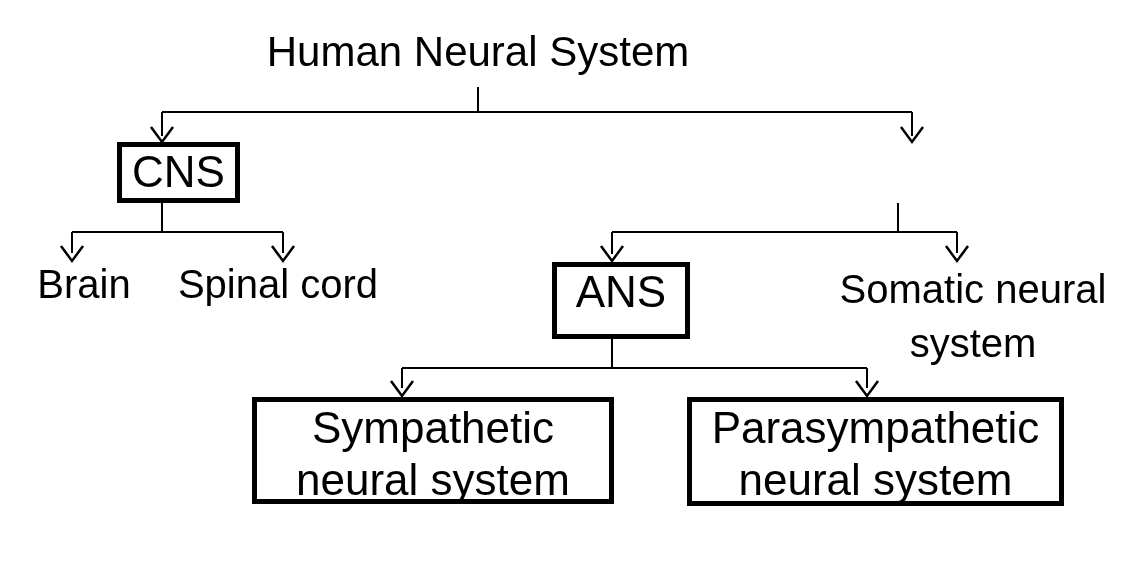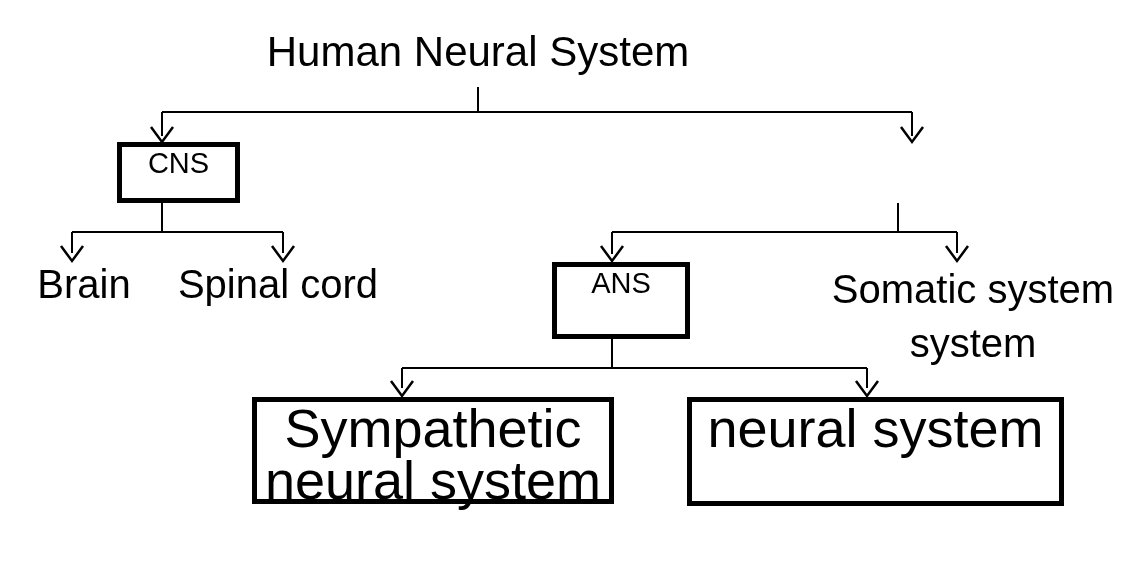--- a/index.html
+++ b/index.html
@@ -39,23 +39,23 @@
     text-align: center;
     white-space: nowrap;
     color: var(--text, #000000);
   }
   .boxed {
     border: 5px solid var(--box_border, #000000);
     background: var(--background, #ffffff);
     box-sizing: border-box;
   }
   .title-node    { font-size: 42px; }
-  .abbr-node     { font-size: 29px; }
+  .abbr-node     { font-size: 44px; }
   .label-node    { font-size: 40px; }
-  .twoline-node  { font-size: 54px; line-height: 52px; }
+  .twoline-node  { font-size: 44px; line-height: 52px; }
   .somatic-node  { font-size: 40px; line-height: 54px; }
 
   
   .n-root            { left: 178px; top: 28px;  width: 600px; height: 52px; }
   .n-cns             { left: 117px; top: 142px; width: 123px; height: 61px; }
   .n-pns             { left: 837px; top: 142px; width: 136px; height: 61px; }
   .n-ans             { left: 552px; top: 262px; width: 138px; height: 77px; }
   .n-brain           { left: 14px;   top: 262px; width: 140px; height: 52px; }
   .n-spinal          { left: 153px; top: 262px; width: 250px; height: 52px; }
   .n-somatic         { left: 813px; top: 262px; width: 320px; height: 108px; }
@@ -113,26 +113,27 @@
 
   <div class="node label-node n-spinal">
     <span>Spinal cord</span>
   </div>
 
   <div class="node boxed abbr-node n-ans">
     <span>ANS</span>
   </div>
 
   <div class="node somatic-node n-somatic">
-    <span>Somatic system</span>
+    <span>Somatic neural</span>
     <span>system</span>
   </div>
 
   <div class="node boxed twoline-node n-sympathetic">
     <span>Sympathetic</span>
     <span>neural system</span>
   </div>
 
   <div class="node boxed twoline-node n-parasympathetic">
+    <span>Parasympathetic</span>
     <span>neural system</span>
   </div>
 
 </div>
 
 </body></html>

